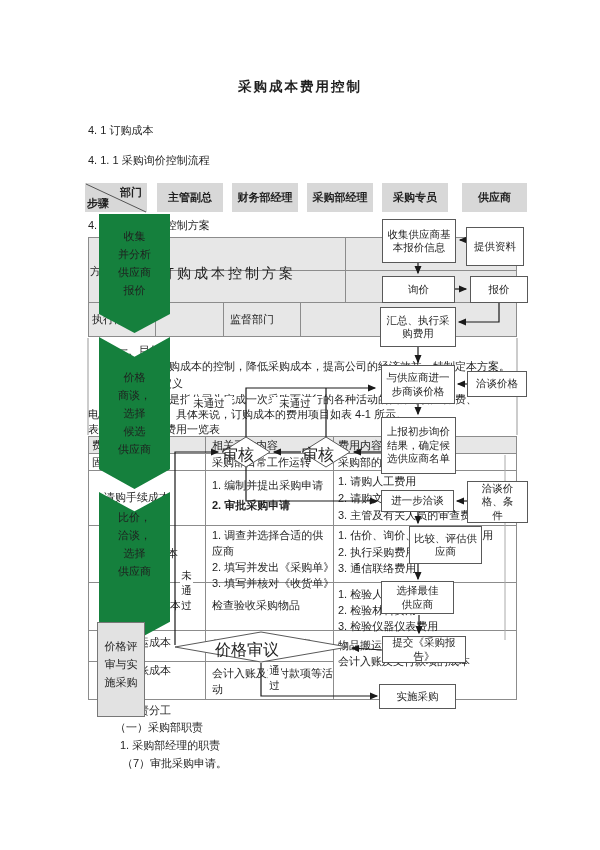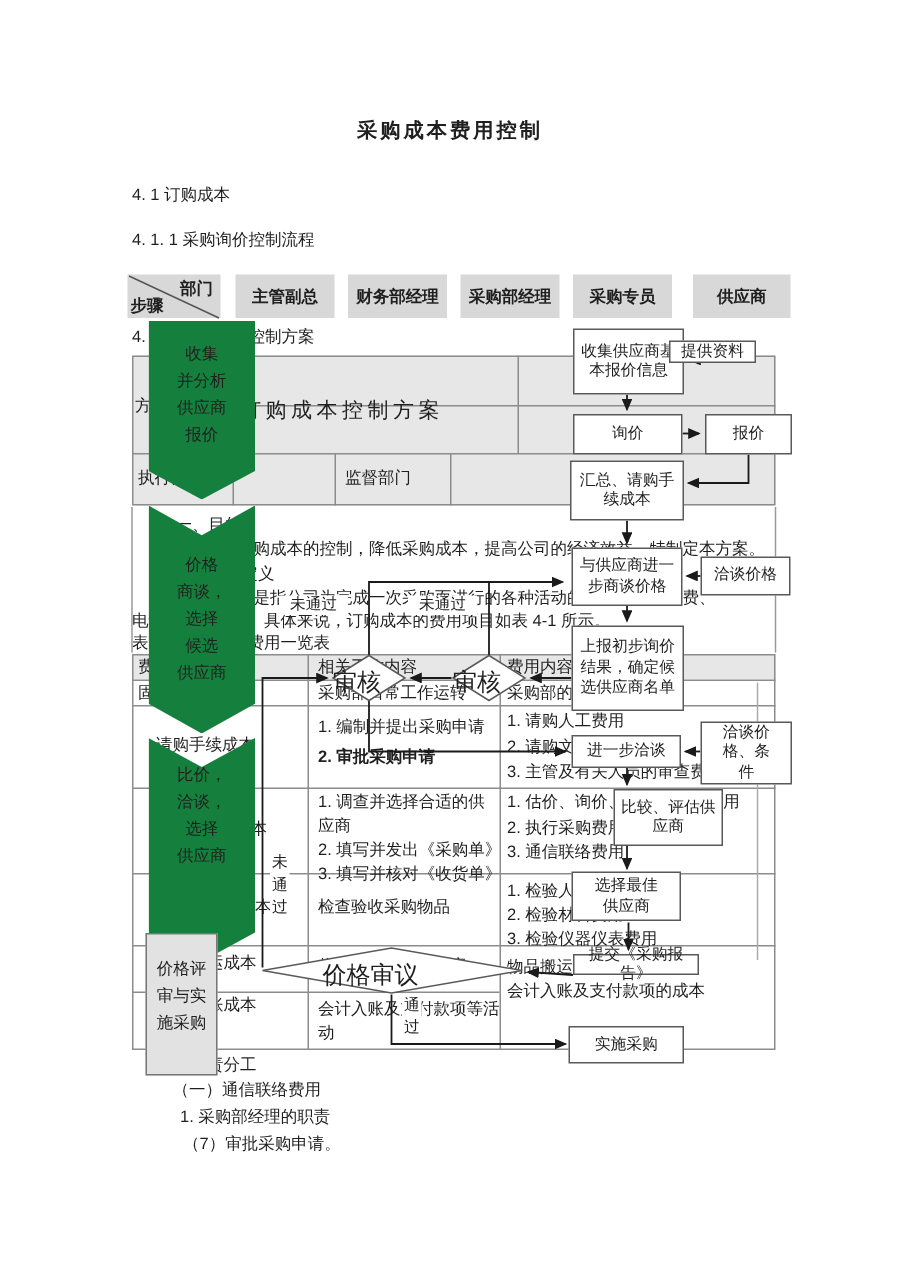--- a/index.html
+++ b/index.html
@@ -40,21 +40,21 @@
   <div class="t" style="left:88px;top:218px;">4. 1. 2  订购成本控制方案</div>
 
   <div class="t" style="left:117px;top:343px;">一、目的</div>
   <div class="t" style="left:125px;top:359px;">通过对订购成本的控制，降低采购成本，提高公司的经济效益，特制定本方案。</div>
   <div class="t" style="left:117px;top:376px;">二、相关定义</div>
   <div class="t" style="left:125px;top:392px;">订购成本是指公司为完成一次采购而进行的各种活动的费用，如差旅费、</div>
   <div class="t" style="left:88px;top:407px;">电话费、邮资等。具体来说，订购成本的费用项目如表 4-1 所示。</div>
   <div class="t" style="left:88px;top:422px;">表 4-1   订购成本费用一览表</div>
 
   <div class="t" style="left:105px;top:703px;">三、职责分工</div>
-  <div class="t" style="left:115px;top:720px;">（一）通信联络费用</div>
+  <div class="t" style="left:115px;top:720px;">（一）采购部职责</div>
   <div class="t" style="left:120px;top:738px;">1. 采购部经理的职责</div>
   <div class="t" style="left:122px;top:756px;">（7）审批采购申请。</div>
 
   <div class="tbl grey1" style="left:88px;top:237px;width:429px;height:100px;background:#e7e7e7;"></div>
   <div class="hline" style="left:155px;top:270px;width:362px;"></div>
   <div class="hline" style="left:88px;top:302px;width:429px;"></div>
   <div class="vline" style="left:155px;top:237px;height:100px;"></div>
   <div class="vline" style="left:345px;top:237px;height:65px;"></div>
   <div class="vline" style="left:223px;top:302px;height:35px;"></div>
   <div class="vline" style="left:300px;top:302px;height:35px;"></div>
@@ -182,31 +182,31 @@
     <g fill="#ffffff" stroke="#595959" stroke-width="1">
       <polygon points="302,452 326,437 350,452 326,467"></polygon>
       <polygon points="222,452 246,437 270,452 246,467"></polygon>
       <polygon points="175,647 261,632 348,647 261,662"></polygon>
     </g>
   </svg>
 
   <div class="fbox" style="left:382px;top:219px;width:74px;height:44px;">
       <span style="max-width:68px;">收集供应商基本报价信息</span>
     </div>
-  <div class="fbox" style="left:446px;top:227px;width:58px;height:15px;">
+  <div class="fbox" style="left:466px;top:227px;width:58px;height:39px;">
       <span>提供资料</span>
     </div>
   <div class="fbox" style="left:382px;top:276px;width:73px;height:27px;">
       <span>询价</span>
     </div>
   <div class="fbox" style="left:470px;top:276px;width:58px;height:27px;">
       <span>报价</span>
     </div>
   <div class="fbox" style="left:380px;top:307px;width:76px;height:40px;">
-      <span style="max-width:68px;">汇总、请购手续成本</span>
+      <span style="max-width:68px;">汇总、执行采购费用</span>
     </div>
   <div class="fbox" style="left:381px;top:365px;width:74px;height:39px;">
       <span style="max-width:68px;">与供应商进一步商谈价格</span>
     </div>
   <div class="fbox" style="left:467px;top:371px;width:60px;height:26px;">
       <span>洽谈价格</span>
     </div>
   <div class="fbox" style="left:381px;top:417px;width:75px;height:57px;">
       <span style="max-width:68px;text-align:center;">上报初步询价结果，确定候选供应商名单</span>
     </div>
@@ -215,21 +215,21 @@
     </div>
   <div class="fbox" style="left:467px;top:481px;width:61px;height:42px;">
       <span style="max-width:40px;">洽谈价格、条件</span>
     </div>
   <div class="fbox" style="left:381px;top:526px;width:73px;height:38px;margin-left:28px;">
       <span style="max-width:66px;">比较、评估供应商</span>
     </div>
   <div class="fbox" style="left:381px;top:581px;width:73px;height:33px;">
       <span style="max-width:48px;">选择最佳供应商</span>
     </div>
-  <div class="fbox" style="left:382px;top:636px;width:84px;height:14px;">
+  <div class="fbox" style="left:382px;top:636px;width:84px;height:27px;">
       <span>提交《采购报告》</span>
     </div>
   <div class="fbox" style="left:379px;top:684px;width:77px;height:25px;">
       <span>实施采购</span>
     </div>
 
   <div class="dlabel" style="left:302px;top:445px;width:48px;">审核</div>
   <div class="dlabel" style="left:222px;top:445px;width:48px;">审核</div>
   <div class="dlabel" style="left:215px;top:640px;width:92px;">价格审议</div>
 

